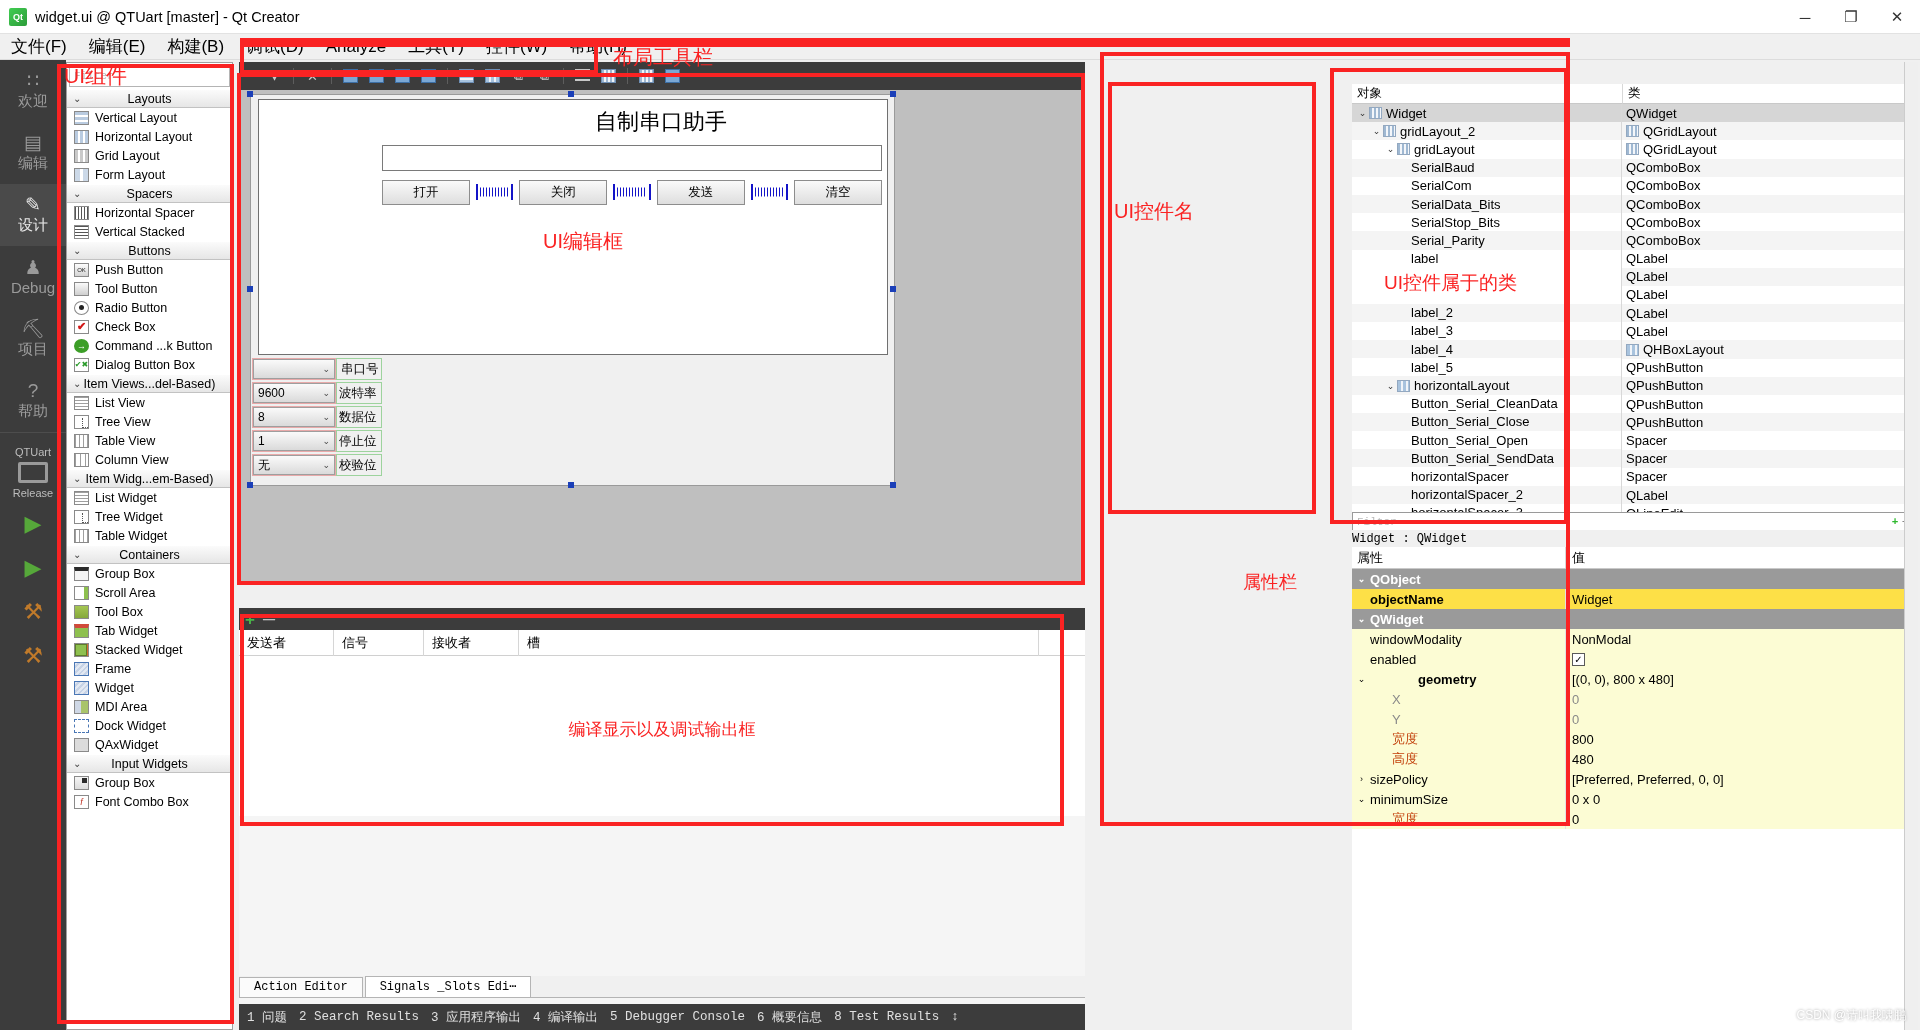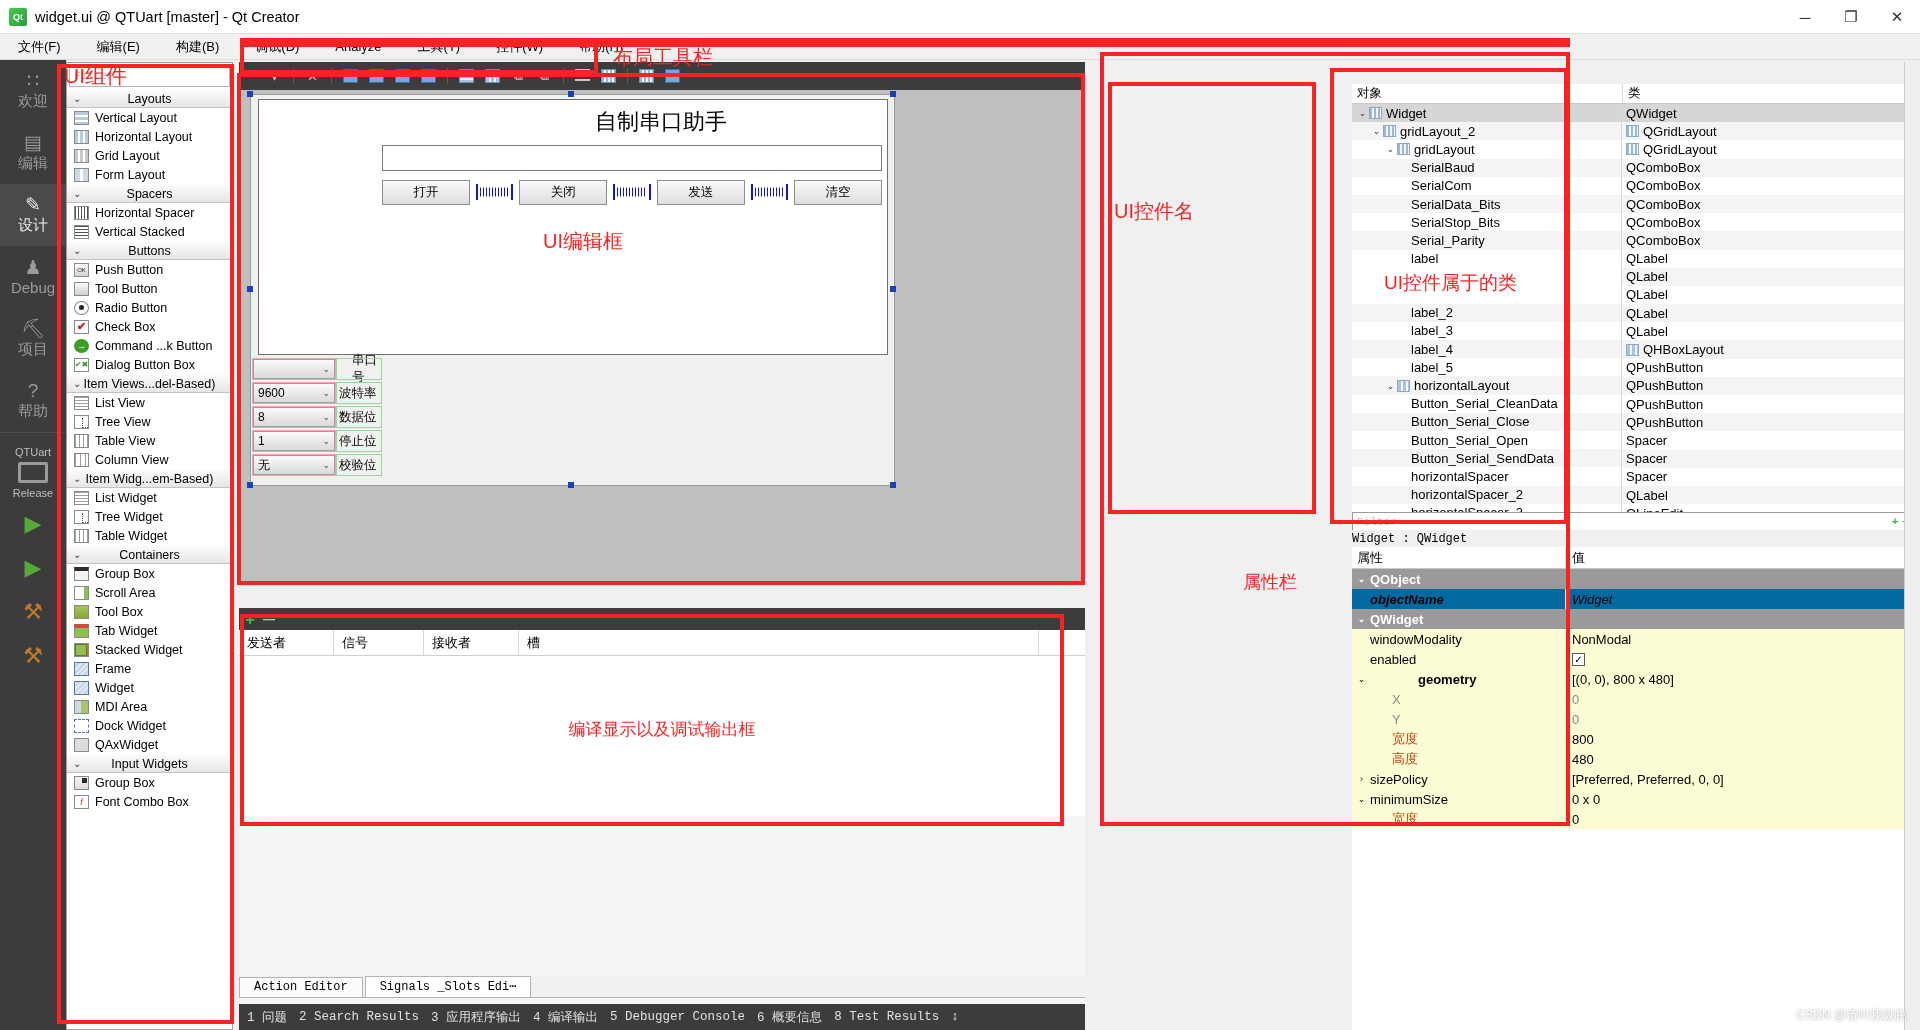--- a/index.html
+++ b/index.html
@@ -30,21 +30,21 @@
     font-size:15px; color:#333;
   }
   #winbtns { position:absolute; right:0; top:0; display:flex; }
 
   
   #menubar {
     left:0; top:34px; width:1920px; height:26px;
     background:#f0f0f0; display:flex; align-items:center;
     border-bottom:1px solid #dcdcdc;
   }
-  .menu-item { padding:3px 18px; font-size:13px; color:#000; white-space:nowrap; }
+  .menu-item { padding:3px 11px; font-size:17px; color:#000; white-space:nowrap; }
 
   
   #modebar {
     left:0; top:60px; width:66px; height:970px;
     background:#3c3c3c;
   }
   .mode {
     width:66px; height:62px; display:flex; flex-direction:column;
     align-items:center; justify-content:center; color:#9a9a9a;
     font-size:12px; gap:2px;
@@ -303,21 +303,21 @@
   .pe-head .c1 { width:213px; padding-left:5px; display:flex; align-items:center; }
   .pe-head .c2 { flex:1; padding-left:6px; display:flex; align-items:center;
                  border-left:1px solid #d8d8d8; }
   .pe-row { height:20px; display:flex; font-size:13px; align-items:stretch; }
   .pe-row .k { width:213px; display:flex; align-items:center; padding-left:4px; gap:3px; }
   .pe-row .v { flex:1; display:flex; align-items:center; padding-left:6px;
                border-left:1px solid #e2e2e2; }
   .pe-row.group { background:#9a9a9a; color:#fff; font-weight:bold; }
   .pe-row.group .v { border-left:1px solid #9a9a9a; }
   .pe-row.yellow { background:#fcfcd4; }
-  .pe-row.peach { background:#0369a1;font-style:italic; }
+  .pe-row.peach { background:#fde047; }
   .pe-row .chev { font-size:9px; width:11px; text-align:center; }
   .pe-row .sub { padding-left:22px; color:#c2410c; }
   .pe-check {
     width:13px; height:13px; border:1px solid #5a5a5a; background:#fff;
     display:flex; align-items:center; justify-content:center; font-size:10px; color:#000;
   }
 
   
   .annot-box { border:4px solid #fa2323; pointer-events:none; }
   .annot-text { color:#fa2323; white-space:nowrap; }
@@ -593,21 +593,21 @@
   </div>
 
 <div id="form-area" class="abs">
   <div id="form-canvas">
     <div id="text-browser"></div>
     <div id="fgrid">
         <div class="fcell fcombo redbox" style="left: 0px; top: 0px; width: 82px;">
           <span></span>
           <span class="arrow">⌄</span>
         </div>
-        <div class="fcell flabel greenbox" style="left: 84px; top: 0px; width: 44px; padding-left: 15px;">串口号</div>
+        <div class="fcell flabel greenbox" style="left: 84px; top: 0px; width: 44px; padding-left: 4px;">串口号</div>
         <div class="fcell fcombo redbox" style="left: 0px; top: 24px; width: 82px;">
           <span>9600</span>
           <span class="arrow">⌄</span>
         </div>
         <div class="fcell flabel greenbox" style="left: 84px; top: 24px; width: 44px; padding-left: 2px;">波特率</div>
         <div class="fcell fcombo redbox" style="left: 0px; top: 48px; width: 82px;">
           <span>8</span>
           <span class="arrow">⌄</span>
         </div>
         <div class="fcell flabel greenbox" style="left: 84px; top: 48px; width: 44px; padding-left: 2px;">数据位</div>

